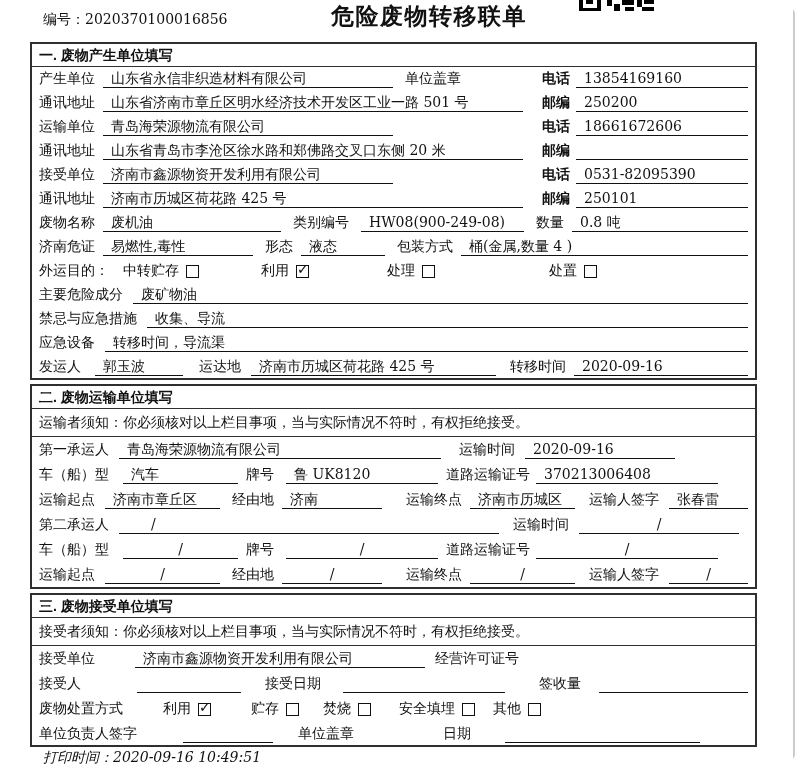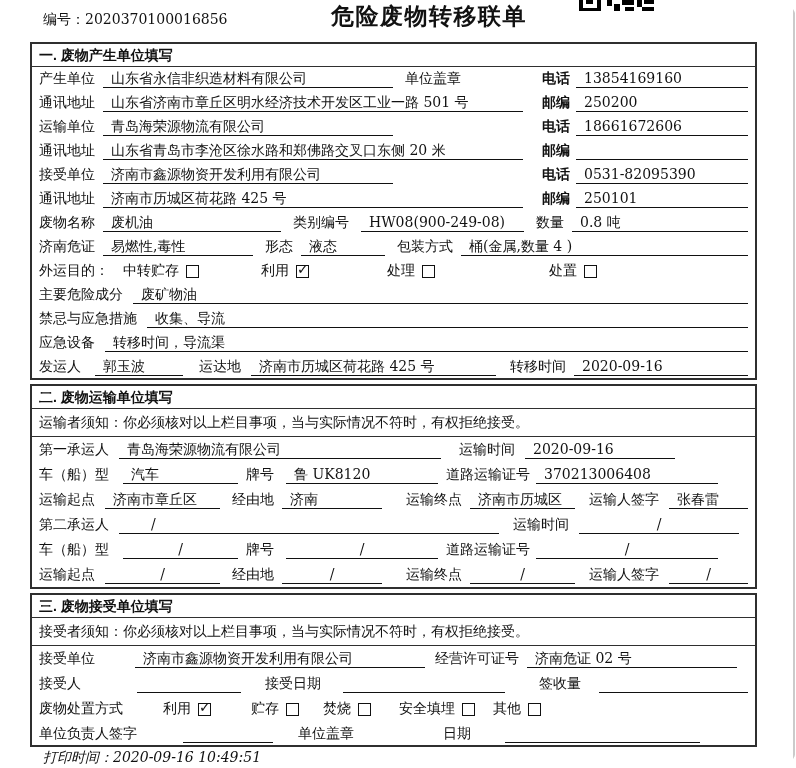--- a/index.html
+++ b/index.html
@@ -223,21 +223,20 @@
   </div>
 
   <div class="box" style="top:593px;height:154px">
     <div class="sechead">三. 废物接受单位填写</div>
     <div class="note">接受者须知：你必须核对以上栏目事项，当与实际情况不符时，有权拒绝接受。</div>
 
     <div class="row row25">
       <span class="lbl">接受单位</span>
       <span class="u" style="width:290px;margin-left:40px">济南市鑫源物资开发利用有限公司</span>
       <span class="lbl" style="margin-left:10px">经营许可证号</span>
-      <span class="u" style="width:210px;margin-left:8px">济南危证 02 号</span>
     </div>
 
     <div class="row row25">
       <span class="lbl">接受人</span>
       <span class="u" style="width:104px;margin-left:56px"></span>
       <span class="lbl" style="margin-left:24px">接受日期</span>
       <span class="u" style="width:162px;margin-left:22px"></span>
       <span class="lbl" style="margin-left:34px">签收量</span>
       <span class="u fill" style="margin-left:18px"></span>
     </div>

